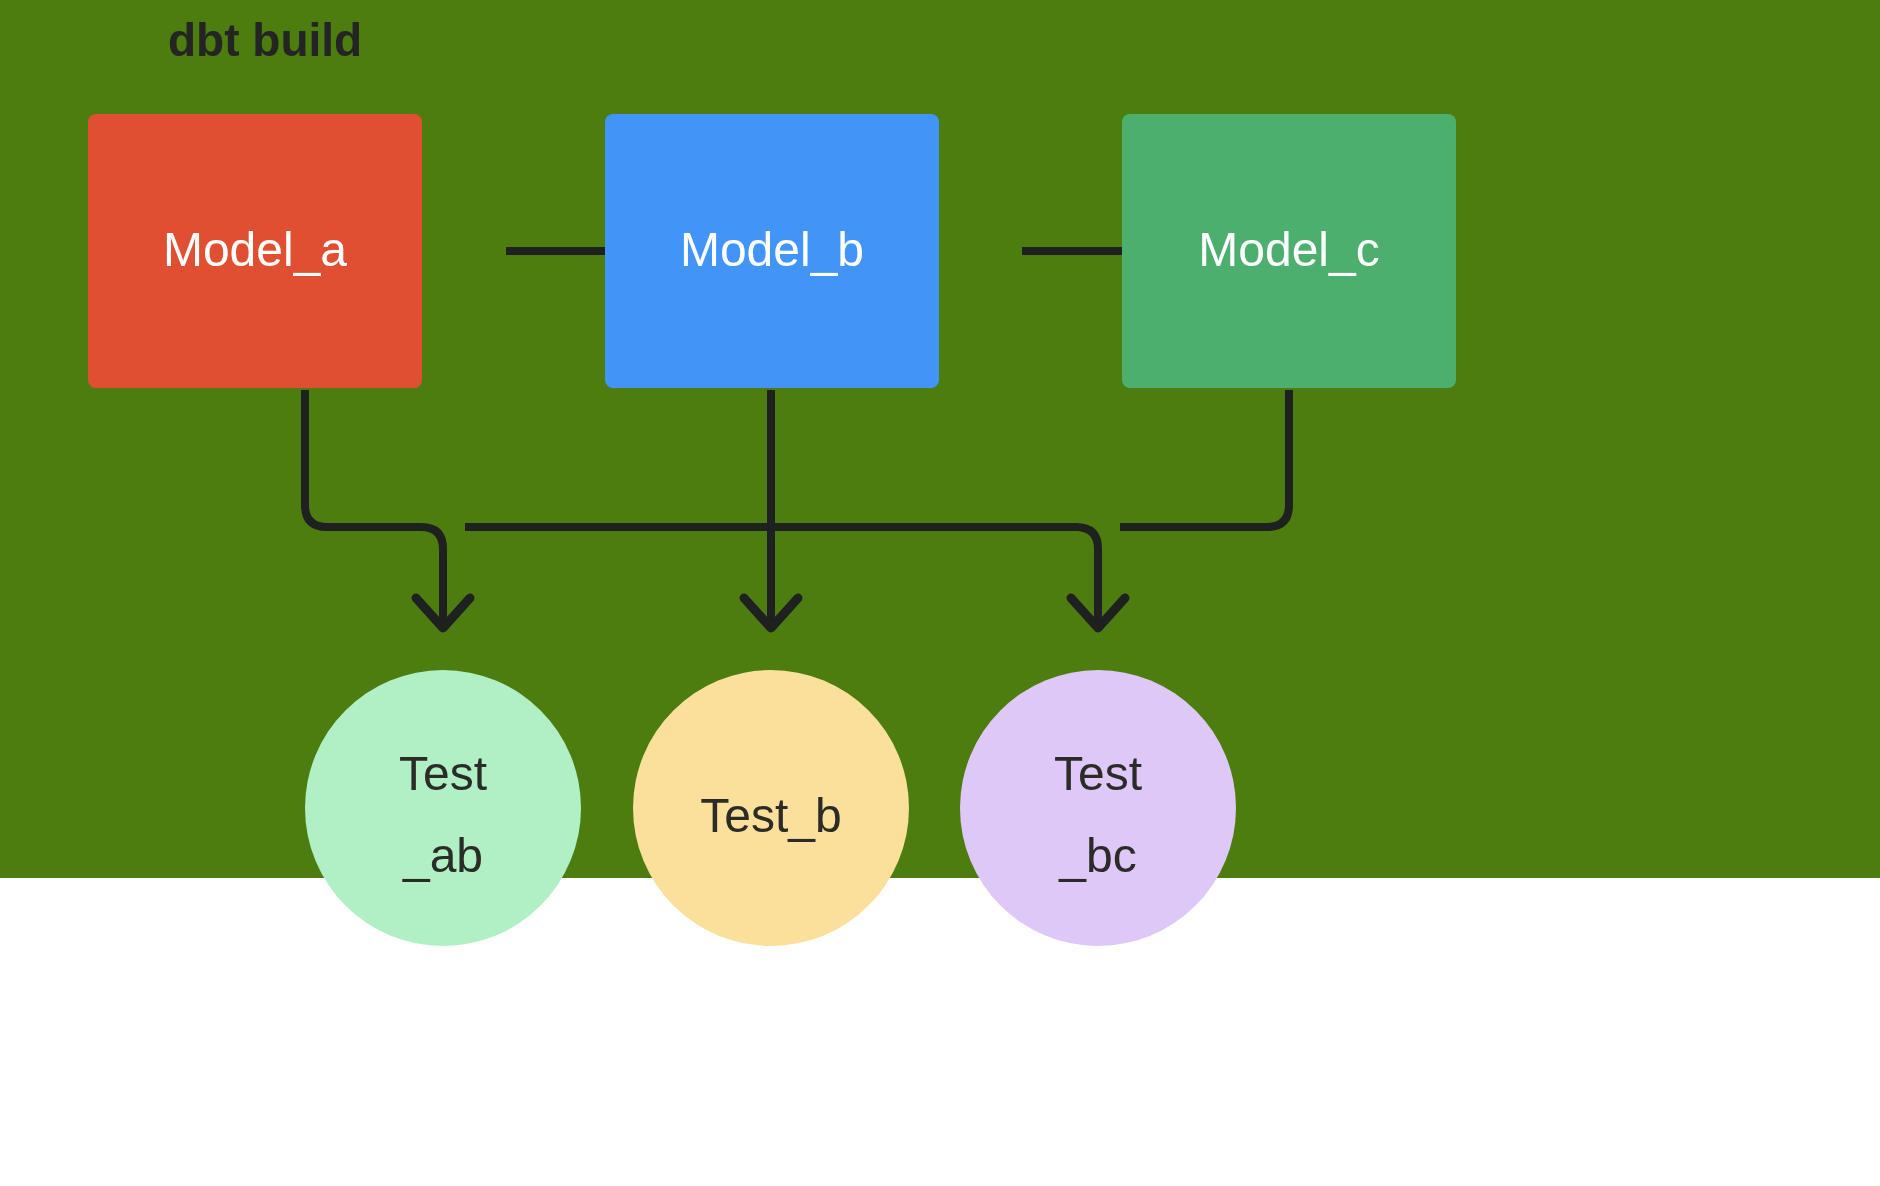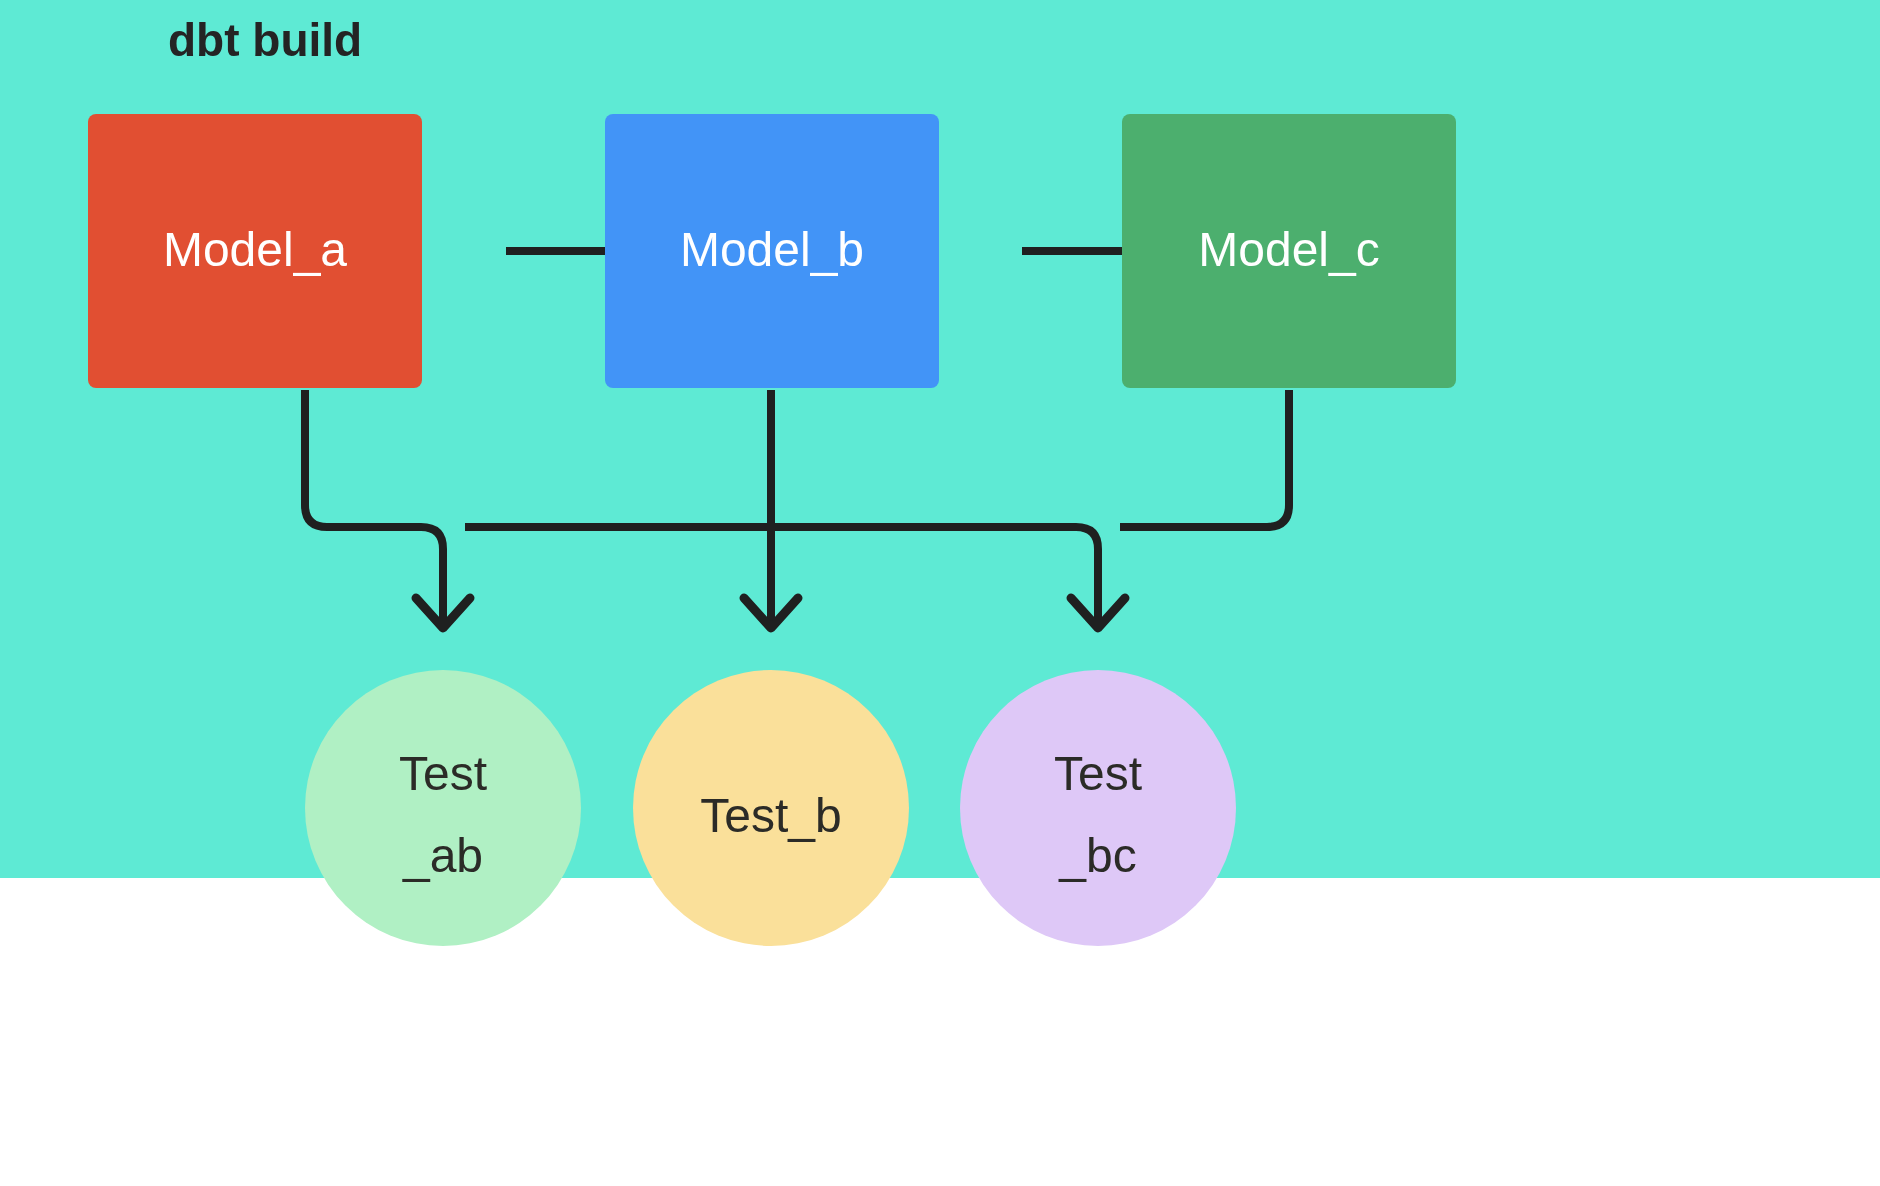--- a/index.html
+++ b/index.html
@@ -10,21 +10,21 @@
   body {
     width: 1880px;
     height: 1186px;
     font-family: "Liberation Sans", "DejaVu Sans", sans-serif;
     overflow: hidden;
   }
   #diagram-root {
     position: relative;
     width: 1880px;
     height: 878px;
-    background: #5eead4;
+    background: #4d7c0f;
   }
   #diagram-svg {
     position: absolute;
     top: 0;
     left: 0;
     width: 1880px;
     height: 1186px;
     display: block;
   }
   .diagram-title {

